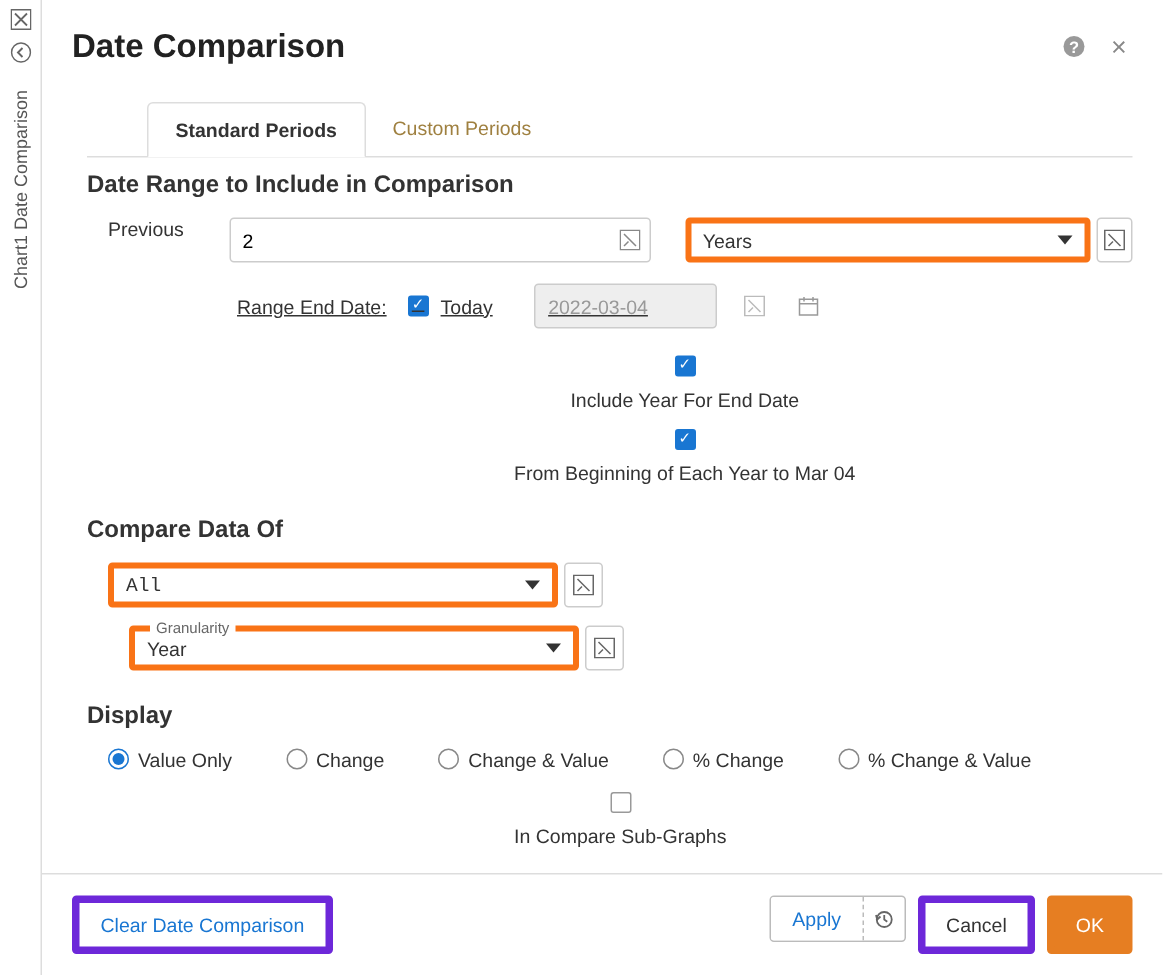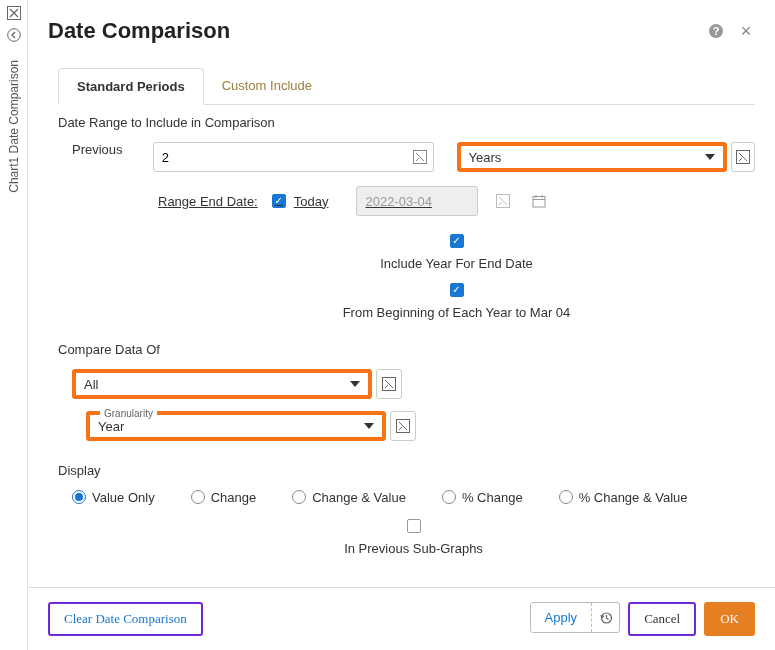--- a/index.html
+++ b/index.html
@@ -13,23 +13,23 @@
     .header { padding: 18px 20px 14px 20px; display: flex; align-items: center; justify-content: space-between; }
     .title { font-size: 22px; font-weight: bold; color: #222; }
     .header-icons { display: flex; gap: 12px; align-items: center; }
     .help-icon, .close-icon { width: 18px; height: 18px; cursor: pointer; color: #888; display:flex; align-items:center; justify-content:center; }
     .close-icon { font-size: 18px; }
 
     .content { flex: 1; padding: 0 20px 0 30px; overflow: auto; }
 
     .tabs { display: flex; border-bottom: 1px solid #ddd; margin-bottom: 10px; margin-top: 10px; }
     .tab { padding: 10px 18px 10px 18px; cursor: pointer; color: #9f8040; font-weight: normal; position: relative; }
-    .tab.active { font-weight: bold; color: #333; border: 1px solid #ddd; border-bottom: 1px solid #fff; margin-bottom: -1px; border-radius: 4px 4px 0 0; background: #fff; }
-
-    .section-label { font-weight: normal; font-size: 13px; margin: 10px 0 12px 0; }
+    .tab.active { font-weight: bold; color: #333; border: 1px solid #ddd; border-bottom: 1px solid #fff; margin-bottom: -1px; border-radius: 4px 4px 0 0; background: #fff; margin-left: 40px; }
+
+    .section-label { font-weight: bold; font-size: 16px; margin: 10px 0 12px 0; }
 
     .row { display: flex; align-items: flex-start; margin-bottom: 14px; }
     .prev-label { width: 72px; font-size: 13px; padding-left: 14px; }
     
     .input-wrap { position: relative; display: inline-flex; align-items: center; border: 1px solid #ccc; border-radius: 3px; background: #fff; height: 30px; }
     .input-wrap input, .input-wrap select { border: none; outline: none; padding: 0 8px; height: 28px; font-size: 13px; background: transparent; }
     .input-wrap.disabled { background: #eee; }
     .input-wrap.disabled input { color: #999; }
     .fx-btn { border: 1px solid #ccc; border-radius: 3px; width: 26px; height: 30px; display: inline-flex; align-items: center; justify-content: center; cursor: pointer; margin-left: 4px; background: #fff; color: #666; }
     .cal-btn { width: 26px; height: 30px; display: inline-flex; align-items: center; justify-content: center; cursor: pointer; margin-left: 2px; color: #999; }
@@ -52,21 +52,21 @@
     
     .radio-row { display: flex; gap: 36px; padding-left: 14px; margin-bottom: 14px; flex-wrap: wrap; }
     .radio-item { display: flex; gap: 6px; cursor: pointer; }
     .radio { width: 14px; height: 14px; border: 1px solid #888; border-radius: 50%; display: inline-flex; align-items: center; justify-content: center; }
     .radio.on::after { content: ''; width: 8px; height: 8px; background: #1976d2; border-radius: 50%; }
     .radio.on { border-color: #1976d2; }
     .radio-label { font-size: 13px; }
 
     .footer { border-top: 1px solid #ddd; padding: 14px 20px; display: flex; justify-content: space-between; align-items: center; }
     .footer-right { display: flex; gap: 8px; align-items: flex-start; }
-    .btn { border: 2px solid #6d28d9; border-radius: 3px; padding: 7px 14px; background: #fff; cursor: pointer; font-size: 13px; color: #333; font-family: Liberation Serif, serif; }
+    .btn { border: 5px solid #6d28d9; border-radius: 3px; padding: 7px 14px; background: #fff; cursor: pointer; font-size: 13px; color: #333; }
     .btn.link { color: #1976d2; }
     .btn.primary { background: #e67e22; border-color: #e67e22; color: #fff; }
     .apply-grp { display: flex; border: 1px solid #bbb; border-radius: 3px; overflow: hidden; }
     .apply-grp .apply-main { padding: 7px 14px; cursor: pointer; font-size: 13px; color: #1976d2; border:none; background:#fff; }
     .apply-grp .apply-hist { border-left: 1px dashed #bbb; width: 28px; display: flex; align-items: center; justify-content: center; cursor: pointer; color:#666; }
 
     svg { display: block; }
   </style>
 </head>
 <body>
@@ -97,21 +97,21 @@
             <text x="8" y="12" text-anchor="middle" fill="#fff" font-size="11" font-weight="bold">?</text>
           </svg>
       </div>
       <div class="close-icon">×</div>
     </div>
   </div>
 
   <div class="content">
     <div class="tabs">
       <div class="tab active">Standard Periods</div>
-      <div class="tab">Custom Include</div>
+      <div class="tab">Custom Periods</div>
     </div>
 
     <div class="section-label">Date Range to Include in Comparison</div>
 
     <div class="row">
       <div class="prev-label">Previous</div>
       <div style="width:28px"></div>
       <div class="input-wrap" style="width:300px;">
         <input type="text" style="width: 100%;" value="2">
         <span style="position:absolute; right:6px; color:#888;">
@@ -162,21 +162,21 @@
       <span class="chk checked"></span>
       <span class="chk-label">Include Year For End Date</span>
     </div>
     <div class="checkbox-row" style="margin-bottom:22px;">
       <span class="chk checked"></span>
       <span class="chk-label">From Beginning of Each Year to Mar 04</span>
     </div>
 
     <div class="section-label">Compare Data Of</div>
     <div style="display:flex; align-items:center; margin-left:14px; margin-bottom:12px;">
-      <div class="select-wrap" style="min-width:300px;">
+      <div class="select-wrap" style="min-width:300px;font-family:Liberation Mono, monospace;">
         <span class="select-text">All</span>
         <span class="caret caret-abs"></span>
       </div>
       <div class="fx-btn">
         <svg width="14" height="14" viewBox="0 0 14 14">
             <rect x="0.5" y="0.5" width="13" height="13" fill="none" stroke="currentColor"></rect>
             <path d="M3 3 L11 11 M3 11 L6 8" stroke="currentColor"></path>
           </svg>
       </div>
     </div>
@@ -214,21 +214,21 @@
           <span class="radio-label">% Change</span>
         </div>
         <div class="radio-item">
           <span class="radio"></span>
           <span class="radio-label">% Change &amp; Value</span>
         </div>
       </div>
 
     <div class="checkbox-row indent0">
       <span class="chk"></span>
-      <span class="chk-label">In Previous Sub-Graphs</span>
+      <span class="chk-label">In Compare Sub-Graphs</span>
     </div>
   </div>
 
   <div class="footer">
     <button class="btn link">Clear Date Comparison</button>
     <div class="footer-right">
       <div class="apply-grp">
         <button class="apply-main">Apply</button>
         <div class="apply-hist">
           <svg width="14" height="14" viewBox="0 0 14 14">

